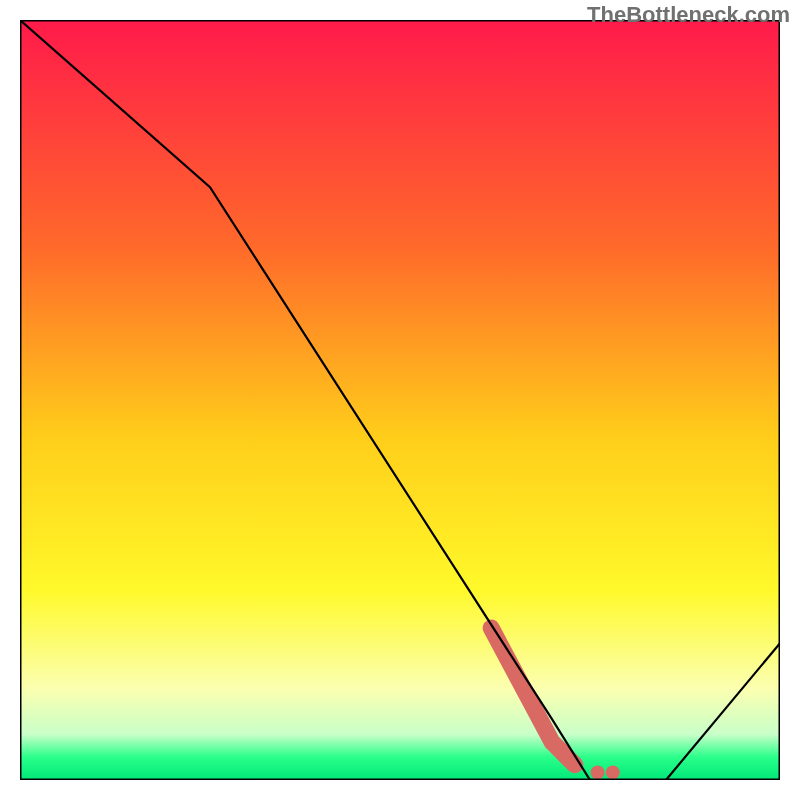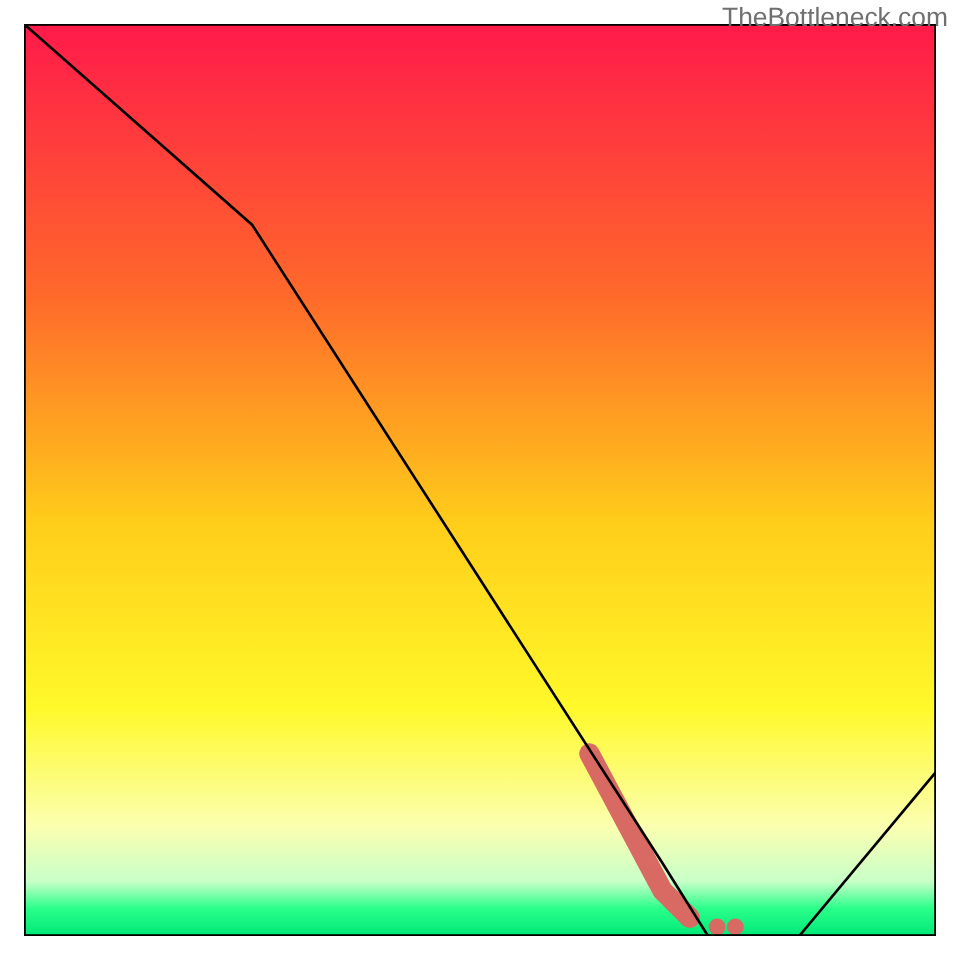--- a/index.html
+++ b/index.html
@@ -9,21 +9,21 @@
     width: 800px;
     height: 800px;
     background: #ffffff;
   }
   .watermark {
     position: absolute;
     top: 2px;
     right: 10px;
     font-family: Arial, sans-serif;
     font-size: 22px;
-    font-weight: normal;
+    font-weight: bold;
     color: #707070;
     z-index: 10;
   }
   .plot-area {
     position: absolute;
     left: 20px;
     top: 20px;
     width: 760px;
     height: 760px;
   }

